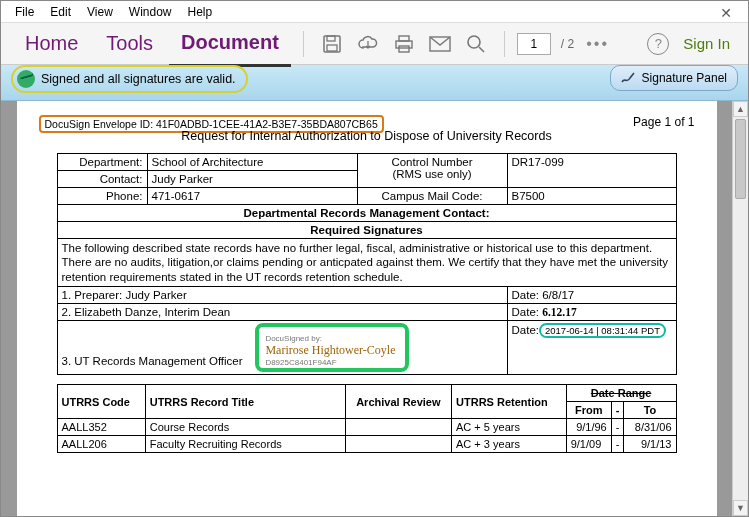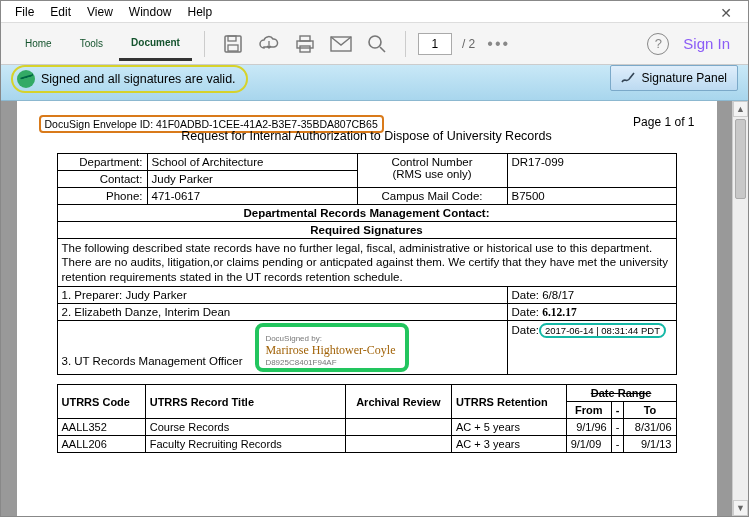--- a/index.html
+++ b/index.html
@@ -1,34 +1,34 @@
 <!DOCTYPE html>
 <html><head>
 <meta charset="utf-8">
 <style>
 *{box-sizing:border-box;margin:0;padding:0;font-family:Arial,sans-serif}
 body{width:749px;height:517px;border:1px solid #888;position:relative;background:#fff;overflow:hidden}
 .menubar{height:22px;background:#fff;border-bottom:1px solid #ddd;display:flex;align-items:center;padding:0 6px;font-size:12px}
 .menubar span{padding:2px 8px;cursor:default}
 .close-x{position:absolute;right:8px;top:2px;font-size:14px;color:#555}
 .toolbar{height:42px;background:#f5f5f5;border-bottom:1px solid #ccc;display:flex;align-items:center;padding:0 12px;gap:4px}
-.tool-tab{font-size:10px;padding:10px 12px;color:#14532d}
+.tool-tab{font-size:20px;padding:10px 12px;color:#701a75}
 .tool-tab.active{font-weight:bold;border-bottom:3px solid #333}
 .toolbar-sep{width:1px;height:26px;background:#ccc;margin:0 8px}
 .icon-btn{width:32px;height:32px;display:flex;align-items:center;justify-content:center;color:#666}
 .page-input{width:34px;height:22px;text-align:center;border:1px solid #aaa;font-size:12px}
 .page-total{font-size:12px;color:#666;margin-left:6px}
 .more-dots{font-size:16px;color:#888;letter-spacing:2px;padding:0 8px}
 .help-circle{width:22px;height:22px;border:1.5px solid #888;border-radius:50%;display:flex;align-items:center;justify-content:center;font-size:13px;color:#888;margin:0 10px}
-.signin{font-size:15px;color:#8b5cf6;margin-right:6px}
+.signin{font-size:15px;color:#4d7c0f;margin-right:6px}
 .sig-bar{height:36px;background:linear-gradient(#c9e8f7,#a8d6ed);border-bottom:1px solid #8cb8d0;display:flex;align-items:flex-start;justify-content:space-between;padding:0 10px}
 .sig-msg{display:flex;align-items:center;gap:6px;font-size:12.5px;border:2.5px solid #d6d22b;border-radius:14px;padding:3px 10px 3px 4px}
 .pen-icon{width:18px;height:18px;background:#3a6;border-radius:50%;position:relative}
 .pen-icon::before{content:"";position:absolute;width:14px;height:8px;border-bottom:2px solid #064;border-radius:0 0 4px 0;top:-2px;left:2px;transform:rotate(-15deg)}
-.sig-panel-btn{background:linear-gradient(#dfeefb,#bcdaf1);border:1px solid #7ba9c9;padding:5px 10px;font-size:12px;display:flex;align-items:center;gap:5px;border-radius:2px}
+.sig-panel-btn{background:linear-gradient(#dfeefb,#bcdaf1);border:1px solid #7ba9c9;padding:5px 10px;font-size:12px;display:flex;align-items:center;gap:5px;border-radius:10px}
 .content{position:absolute;top:100px;bottom:0;left:0;right:16px;background:#999;display:flex;justify-content:center;overflow:hidden}
 .scrollbar{position:absolute;right:0;top:100px;width:16px;bottom:0;background:#eee;border-left:1px solid #ccc}
 .scroll-arrow{height:16px;display:flex;align-items:center;justify-content:center;font-size:9px;color:#666;background:#f3f3f3;border:1px solid #ccc}
 .scroll-thumb{position:absolute;top:18px;height:80px;left:2px;right:2px;background:#c8c8c8;border:1px solid #aaa;border-radius:2px}
 .page{width:700px;background:#fff;padding:14px 22px;font-size:12px;color:#000}
 .env-id{border:2px solid #d97a1a;border-radius:4px;display:inline-block;padding:1px 4px;font-size:10.5px}
 .doc-title{text-align:center;font-size:12.5px;margin-top:-4px}
 .page-num{float:right;font-size:12px}
 table.form{width:620px;margin:10px auto 9px;border-collapse:collapse;font-size:11.5px}
 table.form td{border:1px solid #000;padding:2px 4px;vertical-align:top}

